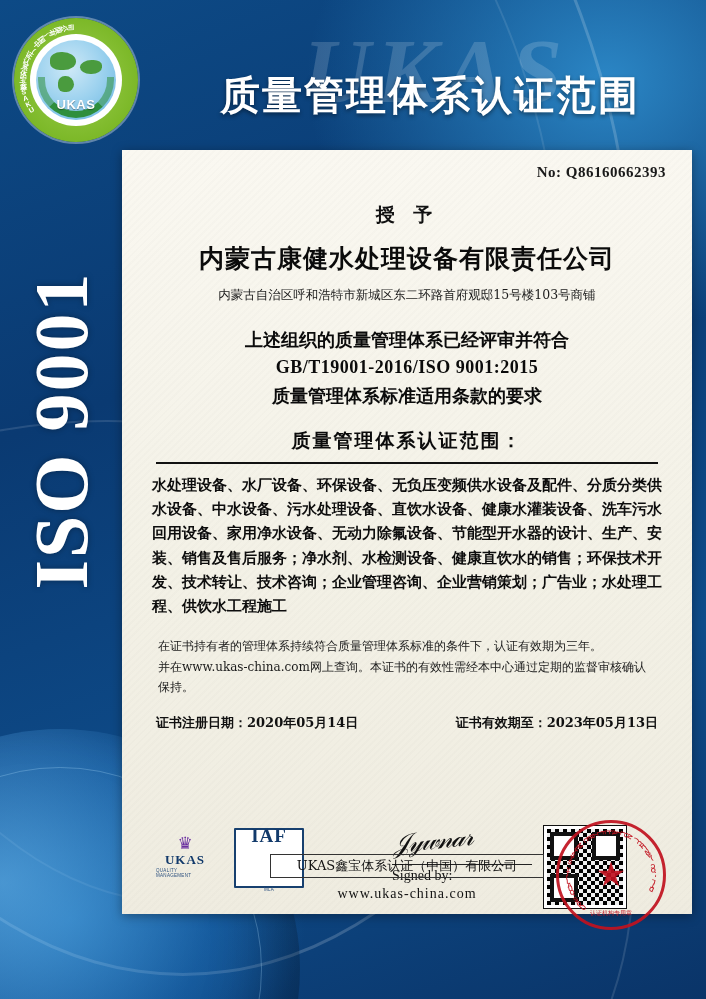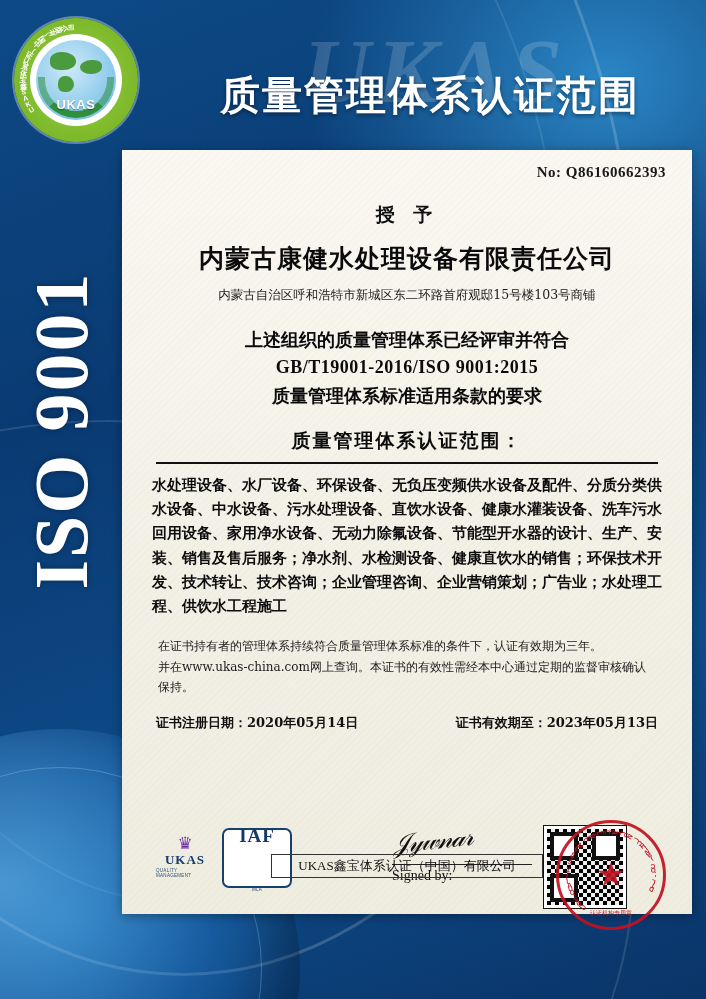--- a/index.html
+++ b/index.html
@@ -325,24 +325,24 @@
     font-family: "Liberation Sans", sans-serif;
   }
   .logo-ukas2 { left: 0; width: 58px; }
   .logo-ukas2 .crown {
     font-size: 17px;
     color: #6b2fa0;
     line-height: 1;
   }
   .logo-ukas2 .lbl { font-size: 13px; letter-spacing: 1px; }
   .logo-iaf {
-    left: 66px;
+    left: 78px;
     width: 66px;
     border: 2px solid #17406f;
-    border-radius: 7px;
+    border-radius: 1px;
     background: #ffffff;
     gap: 40px;
   }
   .logo-iaf .lbl { font-size: 19px; letter-spacing: 1px; }
   .logo-cnas {
     left: 146px;
     width: 74px;
     border: 2px solid #17406f;
     border-radius: 20px;
     background: #ffffff;
@@ -456,21 +456,20 @@
     bottom: 36px;
     text-align: center;
     font-family: "DejaVu Serif", serif;
     font-size: 13px;
     color: #111;
   }
   .footer-company span {
     display: inline-block;
     border: 1px solid #333;
     padding: 2px 26px;
-    font-family: Liberation Serif, serif;
   }
   .footer-url {
     position: absolute;
     left: 0;
     right: 0;
     bottom: 12px;
     text-align: center;
     font-family: "Liberation Serif", serif;
     font-size: 14px;
     letter-spacing: 1px;
@@ -637,14 +636,15 @@
             <span style="transform: rotate(125deg) translate(0px, -45px) rotate(90deg);"> </span>
           </div>
         <div class="star">★</div>
         <div class="cn">认证机构专用章</div>
       </div>
     </div>
 
     <div class="footer-company">
       <span>UKAS鑫宝体系认证（中国）有限公司</span>
     </div>
+    <div class="footer-url">www.ukas-china.com</div>
   </div>
 </div>
 
 </body></html>

